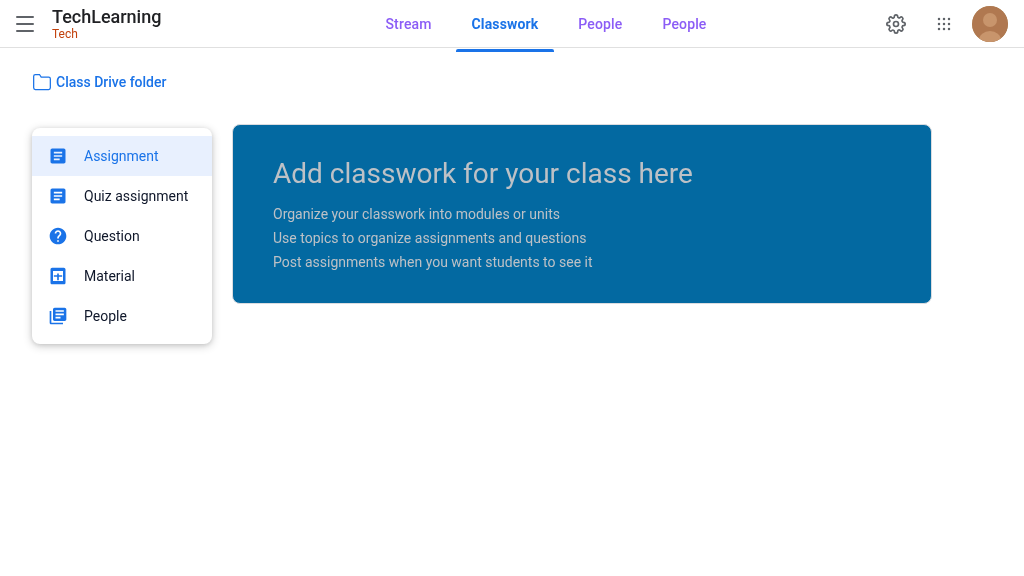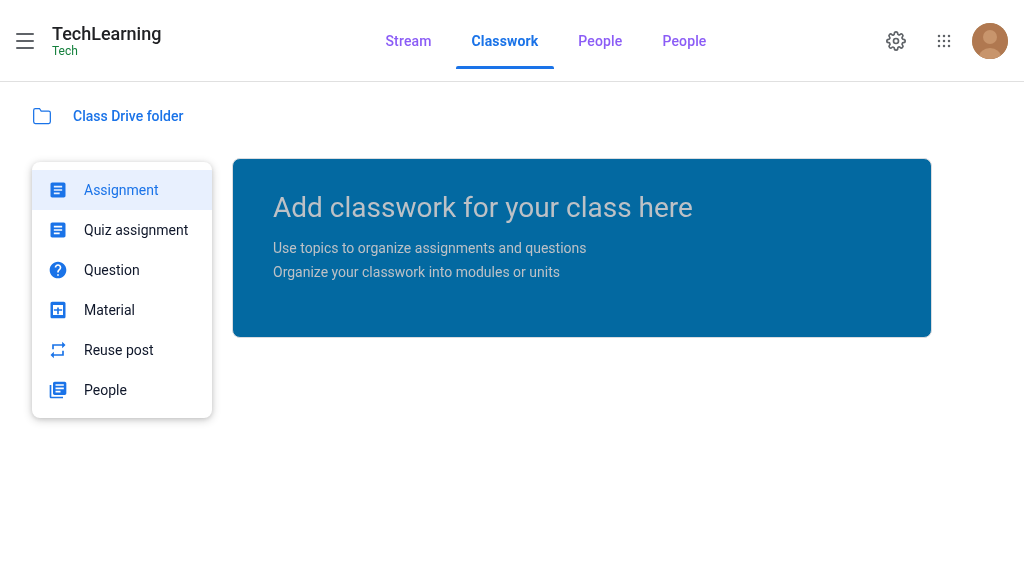--- a/index.html
+++ b/index.html
@@ -2,21 +2,21 @@
 <html><head>
   <meta charset="utf-8">
   <style>
     * { margin: 0; padding: 0; box-sizing: border-box; }
     body { font-family: 'Roboto', Arial, sans-serif; background: #fff; width: 1024px; height: 576px; overflow: hidden; }
 
     
     .header {
       display: flex;
       align-items: center;
-      height: 82px;
+      height: 48px;
       border-bottom: 1px solid #e0e0e0;
       padding: 0 16px;
       position: relative;
     }
     .header-left {
       display: flex;
       align-items: center;
       gap: 12px;
       min-width: 200px;
     }
@@ -25,21 +25,21 @@
       display: flex; flex-direction: column; justify-content: center; gap: 5px;
       cursor: pointer;
     }
     .hamburger-icon span {
       display: block; width: 18px; height: 2px; background: #5f6368; border-radius: 1px;
     }
     .brand-name {
       font-size: 18px; font-weight: 500; color: #202124; line-height: 1.2;
     }
     .brand-sub {
-      font-size: 12px; color: #15803d;
+      font-size: 12px; color: #c2410c;
     }
     .nav-tabs {
       display: flex;
       align-items: center;
       flex: 1;
       justify-content: center;
       gap: 8px;
     }
     .nav-tab {
       padding: 20px 16px;
@@ -115,21 +115,21 @@
       border: none;
       border-radius: 24px;
       padding: 10px 20px;
       font-size: 14px;
       font-weight: 500;
       cursor: pointer;
     }
     .drive-folder-link {
       display: flex;
       align-items: center;
-      gap: 21px;
+      gap: 4px;
       color: #1a73e8;
       font-size: 14px;
       font-weight: 500;
       cursor: pointer;
       text-decoration: none;
     }
 
     
     .dropdown-menu {
       position: absolute;
@@ -291,42 +291,35 @@
 
     <div class="menu-item">
       <span class="menu-item-icon">
         <svg width="20" height="20" viewBox="0 0 24 24" fill="#1a73e8">
           <path d="M19 2H5c-1.1 0-2 .9-2 2v16c0 1.1.9 2 2 2h14c1.1 0 2-.9 2-2V4c0-1.1-.9-2-2-2zm-1 16H6V6h12v12zm-7-1h2v-4h4v-2h-4V9h-2v2H7v2h4z"></path>
         </svg>
       </span>
       <span>Material</span>
     </div>
 
-    <div class="menu-item">
-      <span class="menu-item-icon">
-        <svg width="20" height="20" viewBox="0 0 24 24" fill="#1a73e8">
-          <path d="M7 7h10v3l4-4-4-4v3H5v6h2V7zm10 10H7v-3l-4 4 4 4v-3h12v-6h-2v4z"></path>
-        </svg>
-      </span>
-      <span>Reuse post</span>
-    </div>
 
     <div class="menu-item">
       <span class="menu-item-icon">
         <svg width="20" height="20" viewBox="0 0 24 24" fill="#1a73e8">
           <path d="M4 6H2v14c0 1.1.9 2 2 2h14v-2H4V6zm16-4H8c-1.1 0-2 .9-2 2v12c0 1.1.9 2 2 2h12c1.1 0 2-.9 2-2V4c0-1.1-.9-2-2-2zm-1 9H9V9h10v2zm-4 4H9v-2h6v2zm4-8H9V5h10v2z"></path>
         </svg>
       </span>
       <span>People</span>
     </div>
 
   </div>
 
   <div class="content-card" style="margin-left: 200px;">
     <div class="card-title">
       Add classwork for <span style="color:#bdc1c6;">your class here</span>
     </div>
     <ul class="card-items">
+      <li class="card-item">Organize your classwork into modules or units</li>
       <li class="card-item">Use topics to organize assignments and questions</li>
-      <li class="card-item">Organize your classwork into modules or units</li>
+      <li class="card-item">Post assignments when you want students to see it</li>
     </ul>
   </div>
 </div>
 
 </body></html>

